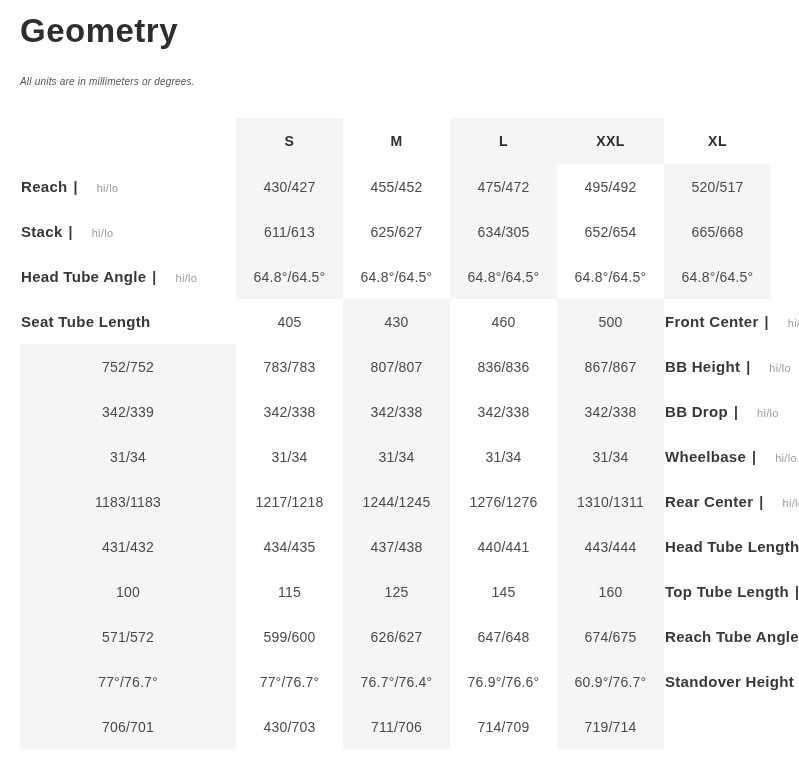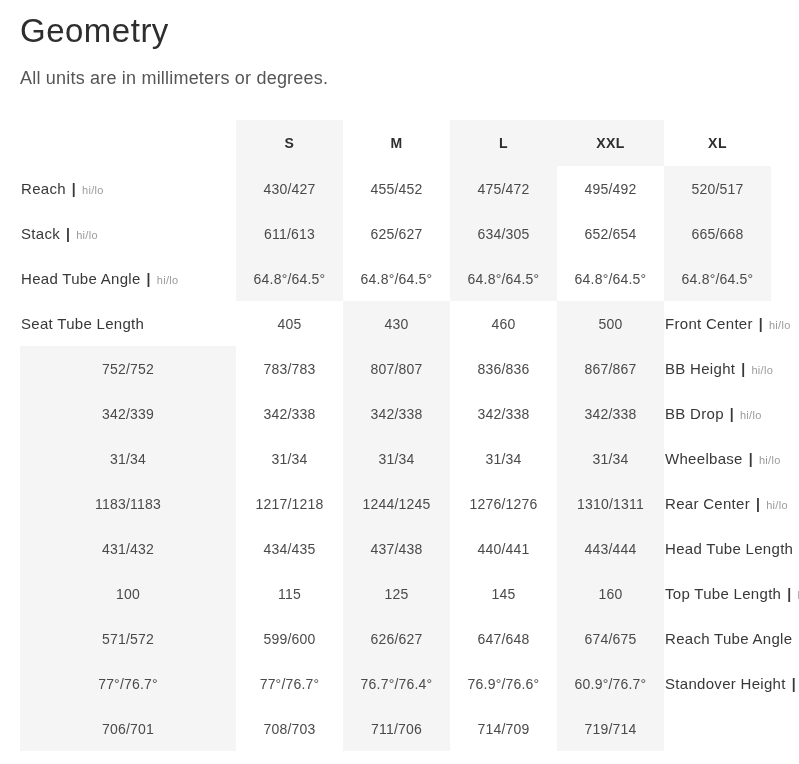--- a/index.html
+++ b/index.html
@@ -6,28 +6,29 @@
   html, body {
     width: 799px; height: 764px;
     background: #ffffff;
     font-family: "Liberation Sans", sans-serif;
     overflow: hidden;
   }
   .page { padding: 10px 28px 0 20px; }
 
   h1.title {
     font-size: 33px;
-    font-weight: normal;
+    font-weight: bold;
     color: var(--heading, #2e2e2e);
     letter-spacing: 0.5px;
     margin-top: 2px;
   }
   p.subtitle {
-    margin-top: 18px;
-    font-size: 18px;
+    margin-top: 26px;
+    font-size: 10px;
+    font-style: italic;
     color: var(--subtitle, #555555);
     letter-spacing: 0.2px;
   }
 
   .geo-table {
     margin-top: 31px;
     display: grid;
     grid-template-columns: 216px repeat(5, 107px);
     grid-auto-rows: 45px;
     grid-template-rows: 46px;
@@ -48,35 +49,35 @@
     font-weight: bold;
     font-size: 14px;
     color: var(--heading, #2e2e2e);
     letter-spacing: 0.5px;
   }
   .cell.label-cell {
     justify-content: flex-start;
     padding-left: 1px;
   }
   .row-label {
-    font-weight: normal;
+    font-weight: bold;
     font-size: 15px;
     color: var(--label, #383838);
     letter-spacing: 0.3px;
   }
   .hilo-sep {
     font-weight: bold;
     font-size: 14px;
     color: var(--label, #383838);
     margin-left: 6px;
   }
   .hilo-tag {
     font-size: 11px;
     color: var(--hilo, #9b9b9b);
-    margin-left: 6px;
+    margin-left: 19px;
     letter-spacing: 0.3px;
     padding-top: 2px;
   }
 </style>
 </head>
 <body>
 
 <div class="page">
   <h1 class="title">Geometry</h1>
   <p class="subtitle">All units are in millimeters or degrees.</p>
@@ -205,18 +206,18 @@
       <div class="cell value-cell">77°/76.7°</div>
       <div class="cell value-cell shade">76.7°/76.4°</div>
       <div class="cell value-cell">76.9°/76.6°</div>
       <div class="cell value-cell shade">60.9°/76.7°</div>
       <div class="cell label-cell">
     <span class="row-label">Standover Height</span>
     <span class="hilo-sep">|</span>
     <span class="hilo-tag">hi/lo</span>
   </div>
       <div class="cell value-cell shade">706/701</div>
-      <div class="cell value-cell">708/703</div>
+      <div class="cell value-cell">430/703</div>
       <div class="cell value-cell shade">711/706</div>
       <div class="cell value-cell">714/709</div>
       <div class="cell value-cell shade">719/714</div>
     </div>
 </div>
 
 </body></html>

